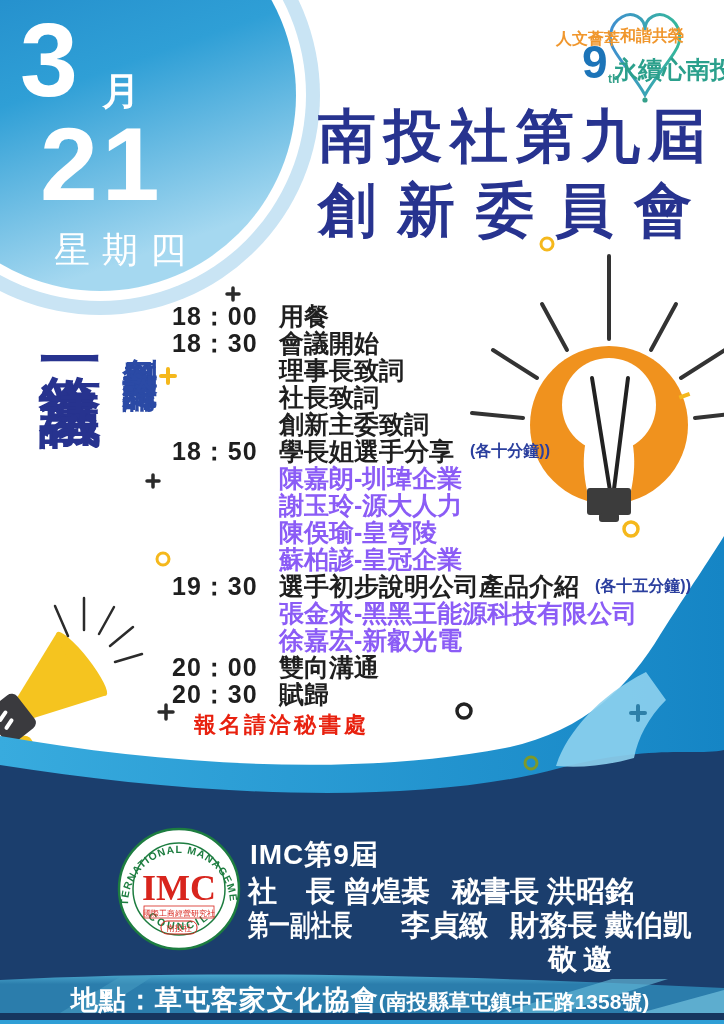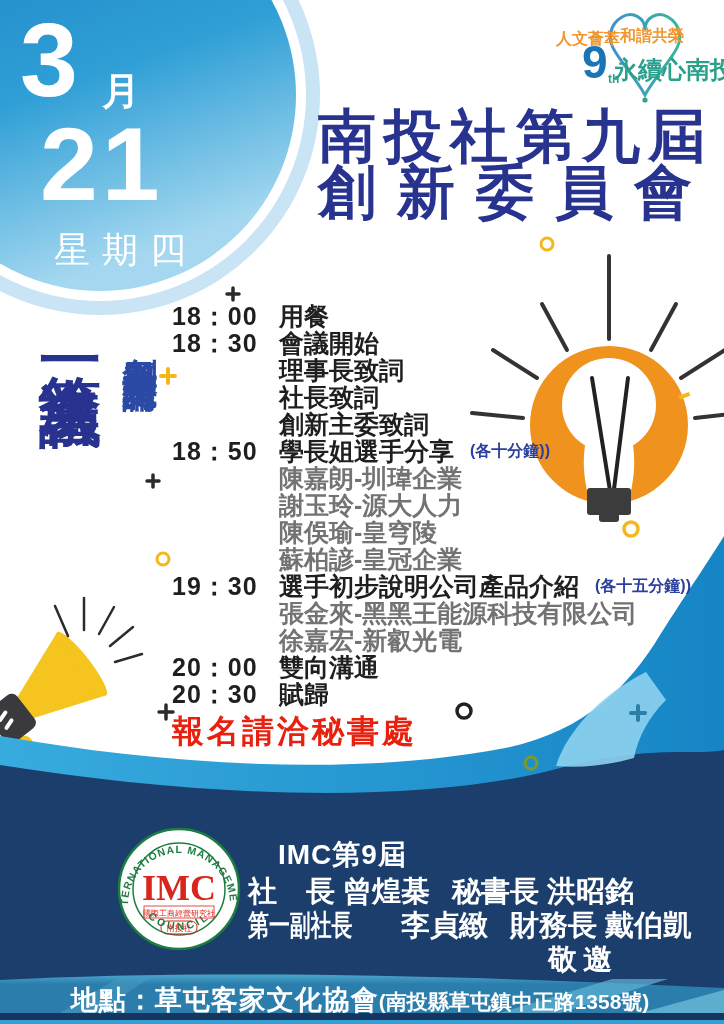--- a/index.html
+++ b/index.html
@@ -9,33 +9,33 @@
   }
   .abs{position:absolute;}
   svg{display:block;}
   
   .date-month{left:20px;top:8px;color:#fff;font-size:104px;font-weight:800;line-height:1;}
   .date-month-suffix{left:102px;top:66px;color:#fff;font-size:38px;font-weight:800;}
   .date-day{left:40px;top:112px;color:#fff;font-size:104px;font-weight:800;line-height:1;letter-spacing:4px;}
   .date-weekday{left:54px;top:226px;color:#fff;font-size:36px;font-weight:400;letter-spacing:12px;white-space:nowrap;}
   
   .title1{left:318px;top:98px;color:#27338f;font-size:58px;font-weight:800;letter-spacing:8px;white-space:nowrap;}
-  .title2{left:318px;top:154px;color:#27338f;font-size:58px;font-weight:800;letter-spacing:21px;white-space:nowrap;}
+  .title2{left:318px;top:172px;color:#27338f;font-size:58px;font-weight:800;letter-spacing:21px;white-space:nowrap;}
   
   .side-main{left:28px;top:326px;height:340px;writing-mode:vertical-rl;color:#27338f;font-size:62px;font-weight:800;letter-spacing:2px;}
   .side-sub{left:116px;top:330px;height:390px;writing-mode:vertical-rl;color:#2b4aa5;font-size:35px;font-weight:700;letter-spacing:2px;}
   
   .schedule{left:172px;top:303px;width:540px;}
   .srow{display:flex;align-items:baseline;height:27px;line-height:27px;font-size:25px;font-weight:600;color:#1f1f1f;white-space:nowrap;}
   .srow .time{display:inline-block;width:107px;letter-spacing:1px;}
   .srow .note{font-size:16px;font-weight:700;color:#2b3f9e;margin-left:16px;position:relative;top:-4px;}
-  .srow.blue .item{color:#737373;}
-  .reg-note{left:172px;top:710px;color:#e8210f;font-size:32px;font-weight:800;letter-spacing:3px;}
-  
-  .f-heading{left:250px;top:836px;color:#fff;font-size:28px;font-weight:700;letter-spacing:1px;margin-left:28px;}
+  .srow.blue .item{color:#8b5cf6;}
+  .reg-note{left:194px;top:710px;color:#e8210f;font-size:22px;font-weight:800;letter-spacing:3px;}
+  
+  .f-heading{left:250px;top:836px;color:#fff;font-size:28px;font-weight:700;letter-spacing:1px;}
   .f-row{left:248px;top:872px;width:372px;color:#fff;font-size:29px;font-weight:700;white-space:nowrap;}
   .f-row2{top:906px;}
   .f-row .role{margin-right:8px;}
   .f-row .pair{margin-right:14px;}
   .role-condensed{display:inline-block;transform:scaleX(0.72);transform-origin:0 50%;margin-right:-32px;}
   .f-closing{left:250px;top:940px;width:368px;text-align:right;color:#fff;font-size:29px;font-weight:700;letter-spacing:6px;}
   .location{left:0;top:982px;width:720px;text-align:center;color:#fff;white-space:nowrap;}
   .location .venue{font-size:27px;font-weight:800;letter-spacing:1px;}
   .location .addr{font-size:21px;font-weight:700;}
 </style>

